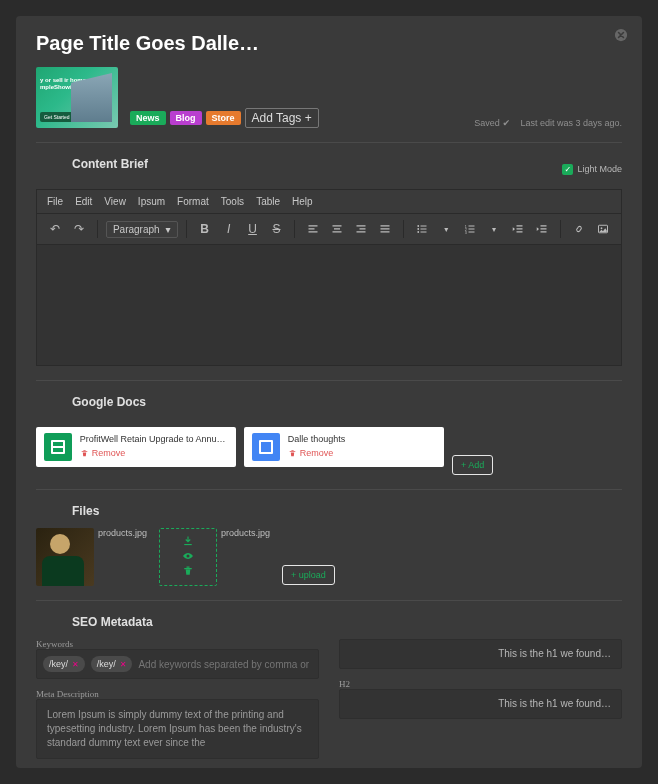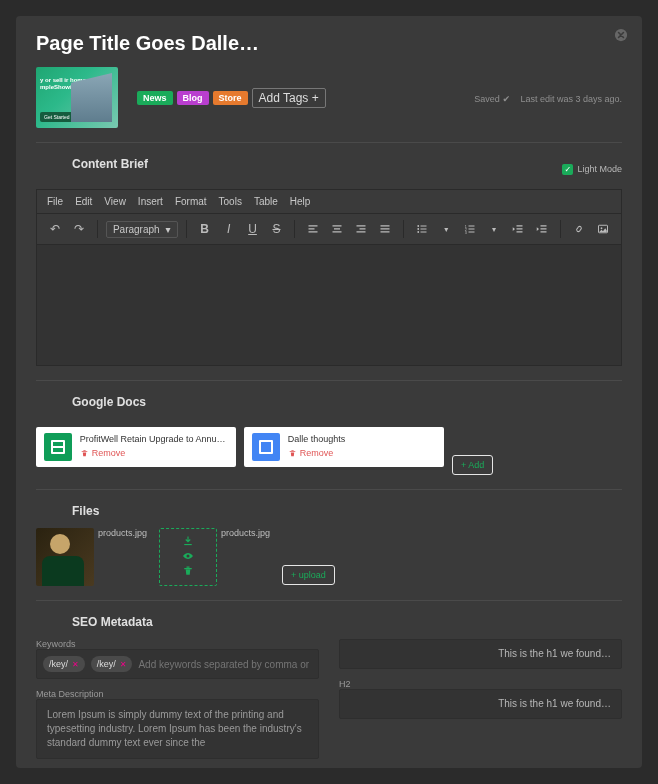--- a/index.html
+++ b/index.html
@@ -29,22 +29,22 @@
     cursor: pointer;
   }
   .page-title {
     font-size: 20px;
     font-weight: 700;
     color: #fff;
     margin-bottom: 12px;
   }
   .header-row {
     display: flex;
-    align-items: center;
-    gap: 19px;
+    align-items: flex-end;
+    gap: 12px;
     margin-bottom: 10px;
   }
   .thumb {
     width: 82px; height: 61px;
     background: linear-gradient(135deg,#1fa672 0%, #2cb98a 40%, #7ac9b1 100%);
     border-radius: 2px;
     position: relative;
     overflow: hidden;
   }
   .thumb::after{
@@ -187,21 +187,21 @@
     width:58px; height:58px; border:1px dashed #1aab5a; border-radius:2px;
     display:flex; flex-direction:column; align-items:center; justify-content:space-between;
     padding:6px;
   }
   .file-dash .i { color:#1aab5a; font-size:12px; }
   .file-dash .i.red { color:#e05555; }
   .seo-grid {
     display:flex; gap:20px;
   }
   .seo-col { flex:1; display:flex; flex-direction:column; gap:10px; }
-  .field-label { font-size:9px; color:#9a9a9a; }
+  .field-label { font-size:9px; color:#9a9a9a;font-family:Liberation Serif, serif; }
   .field-box {
     background:#333; border:1px solid #2e2e2e; border-radius:2px;
     padding:8px 10px; font-size:10px; color:#b8b8b8;
     min-height:30px;
     text-align:right;
   }
   .kw-box {
     display:flex; align-items:center; gap:6px;
     background:#333; border:1px solid #2e2e2e; border-radius:2px;
     padding:4px 6px;
@@ -265,21 +265,21 @@
       <span class="chk">✓</span>
       <span>Light Mode</span>
     </div>
   </div>
 
   <div class="editor">
     <div class="menubar" id="menubar">
         <span>File</span>
         <span>Edit</span>
         <span>View</span>
-        <span>Insert</span>
+        <span>Ipsum</span>
         <span>Format</span>
         <span>Tools</span>
         <span>Table</span>
         <span>Help</span>
       </div>
     <div class="toolbar">
       <span class="tbtn" title="undo">↶</span>
       <span class="tbtn" title="redo">↷</span>
       <span class="tsep"></span>
       <span class="paragraph-sel">

